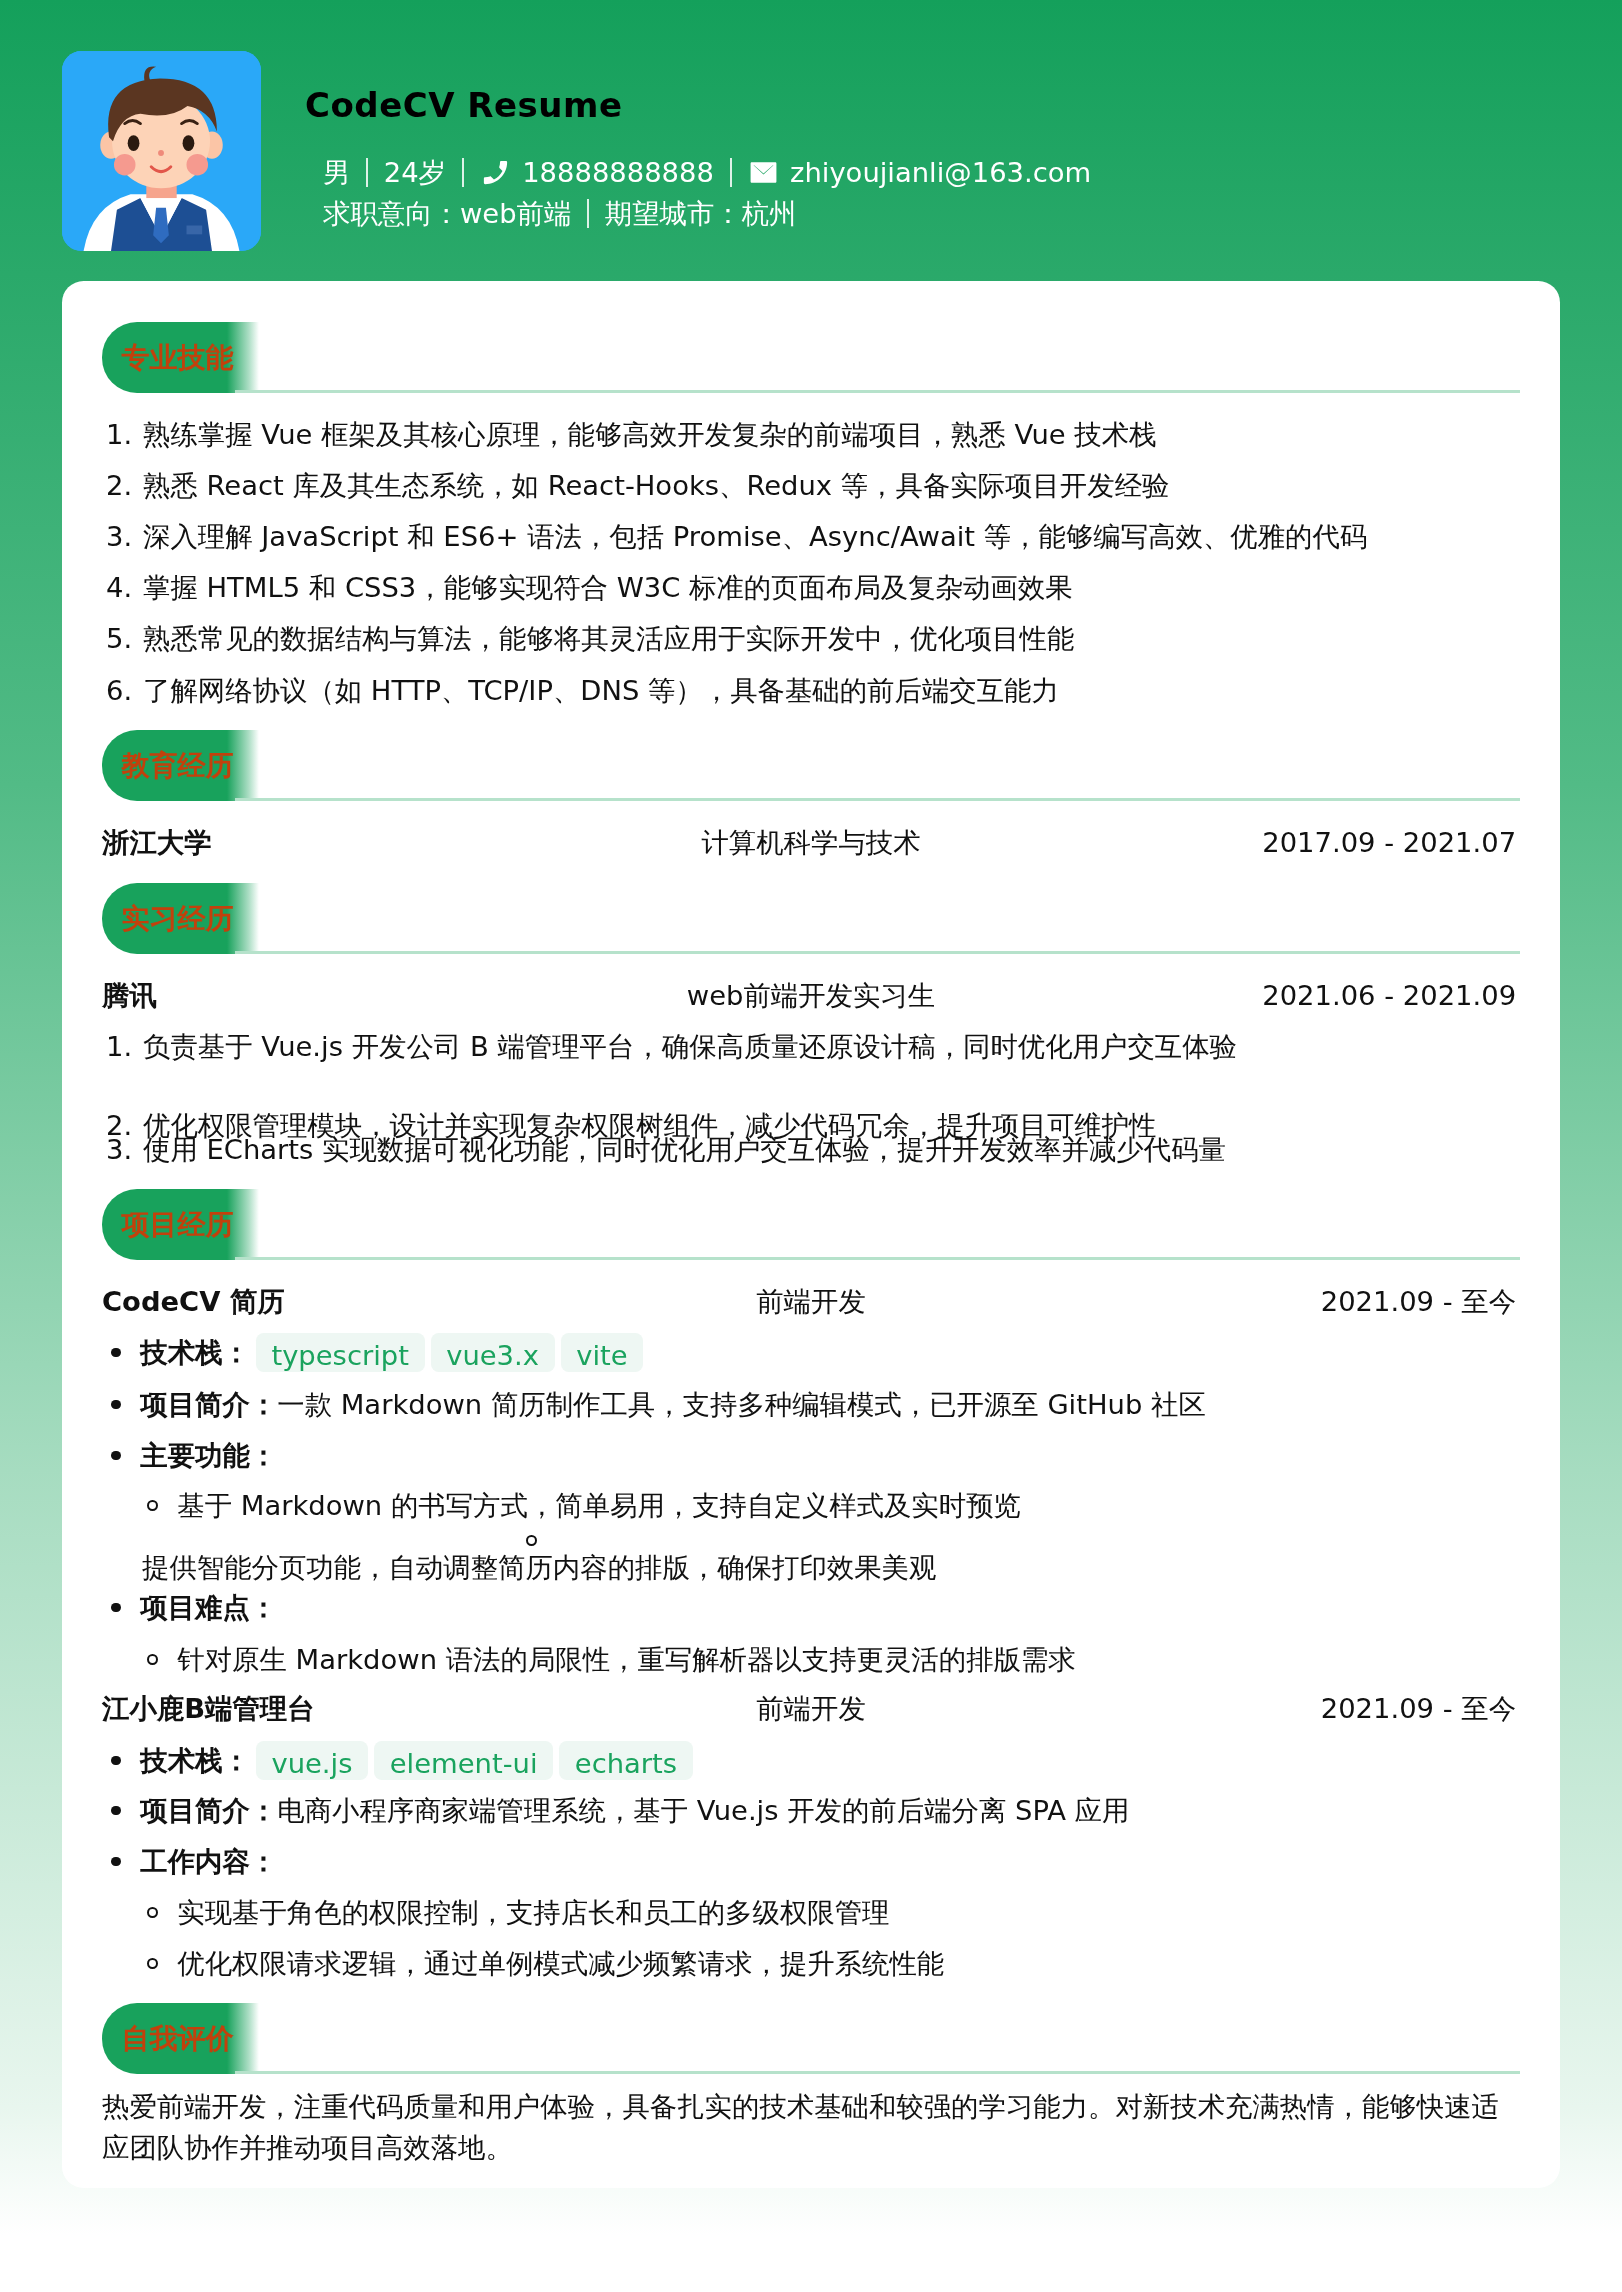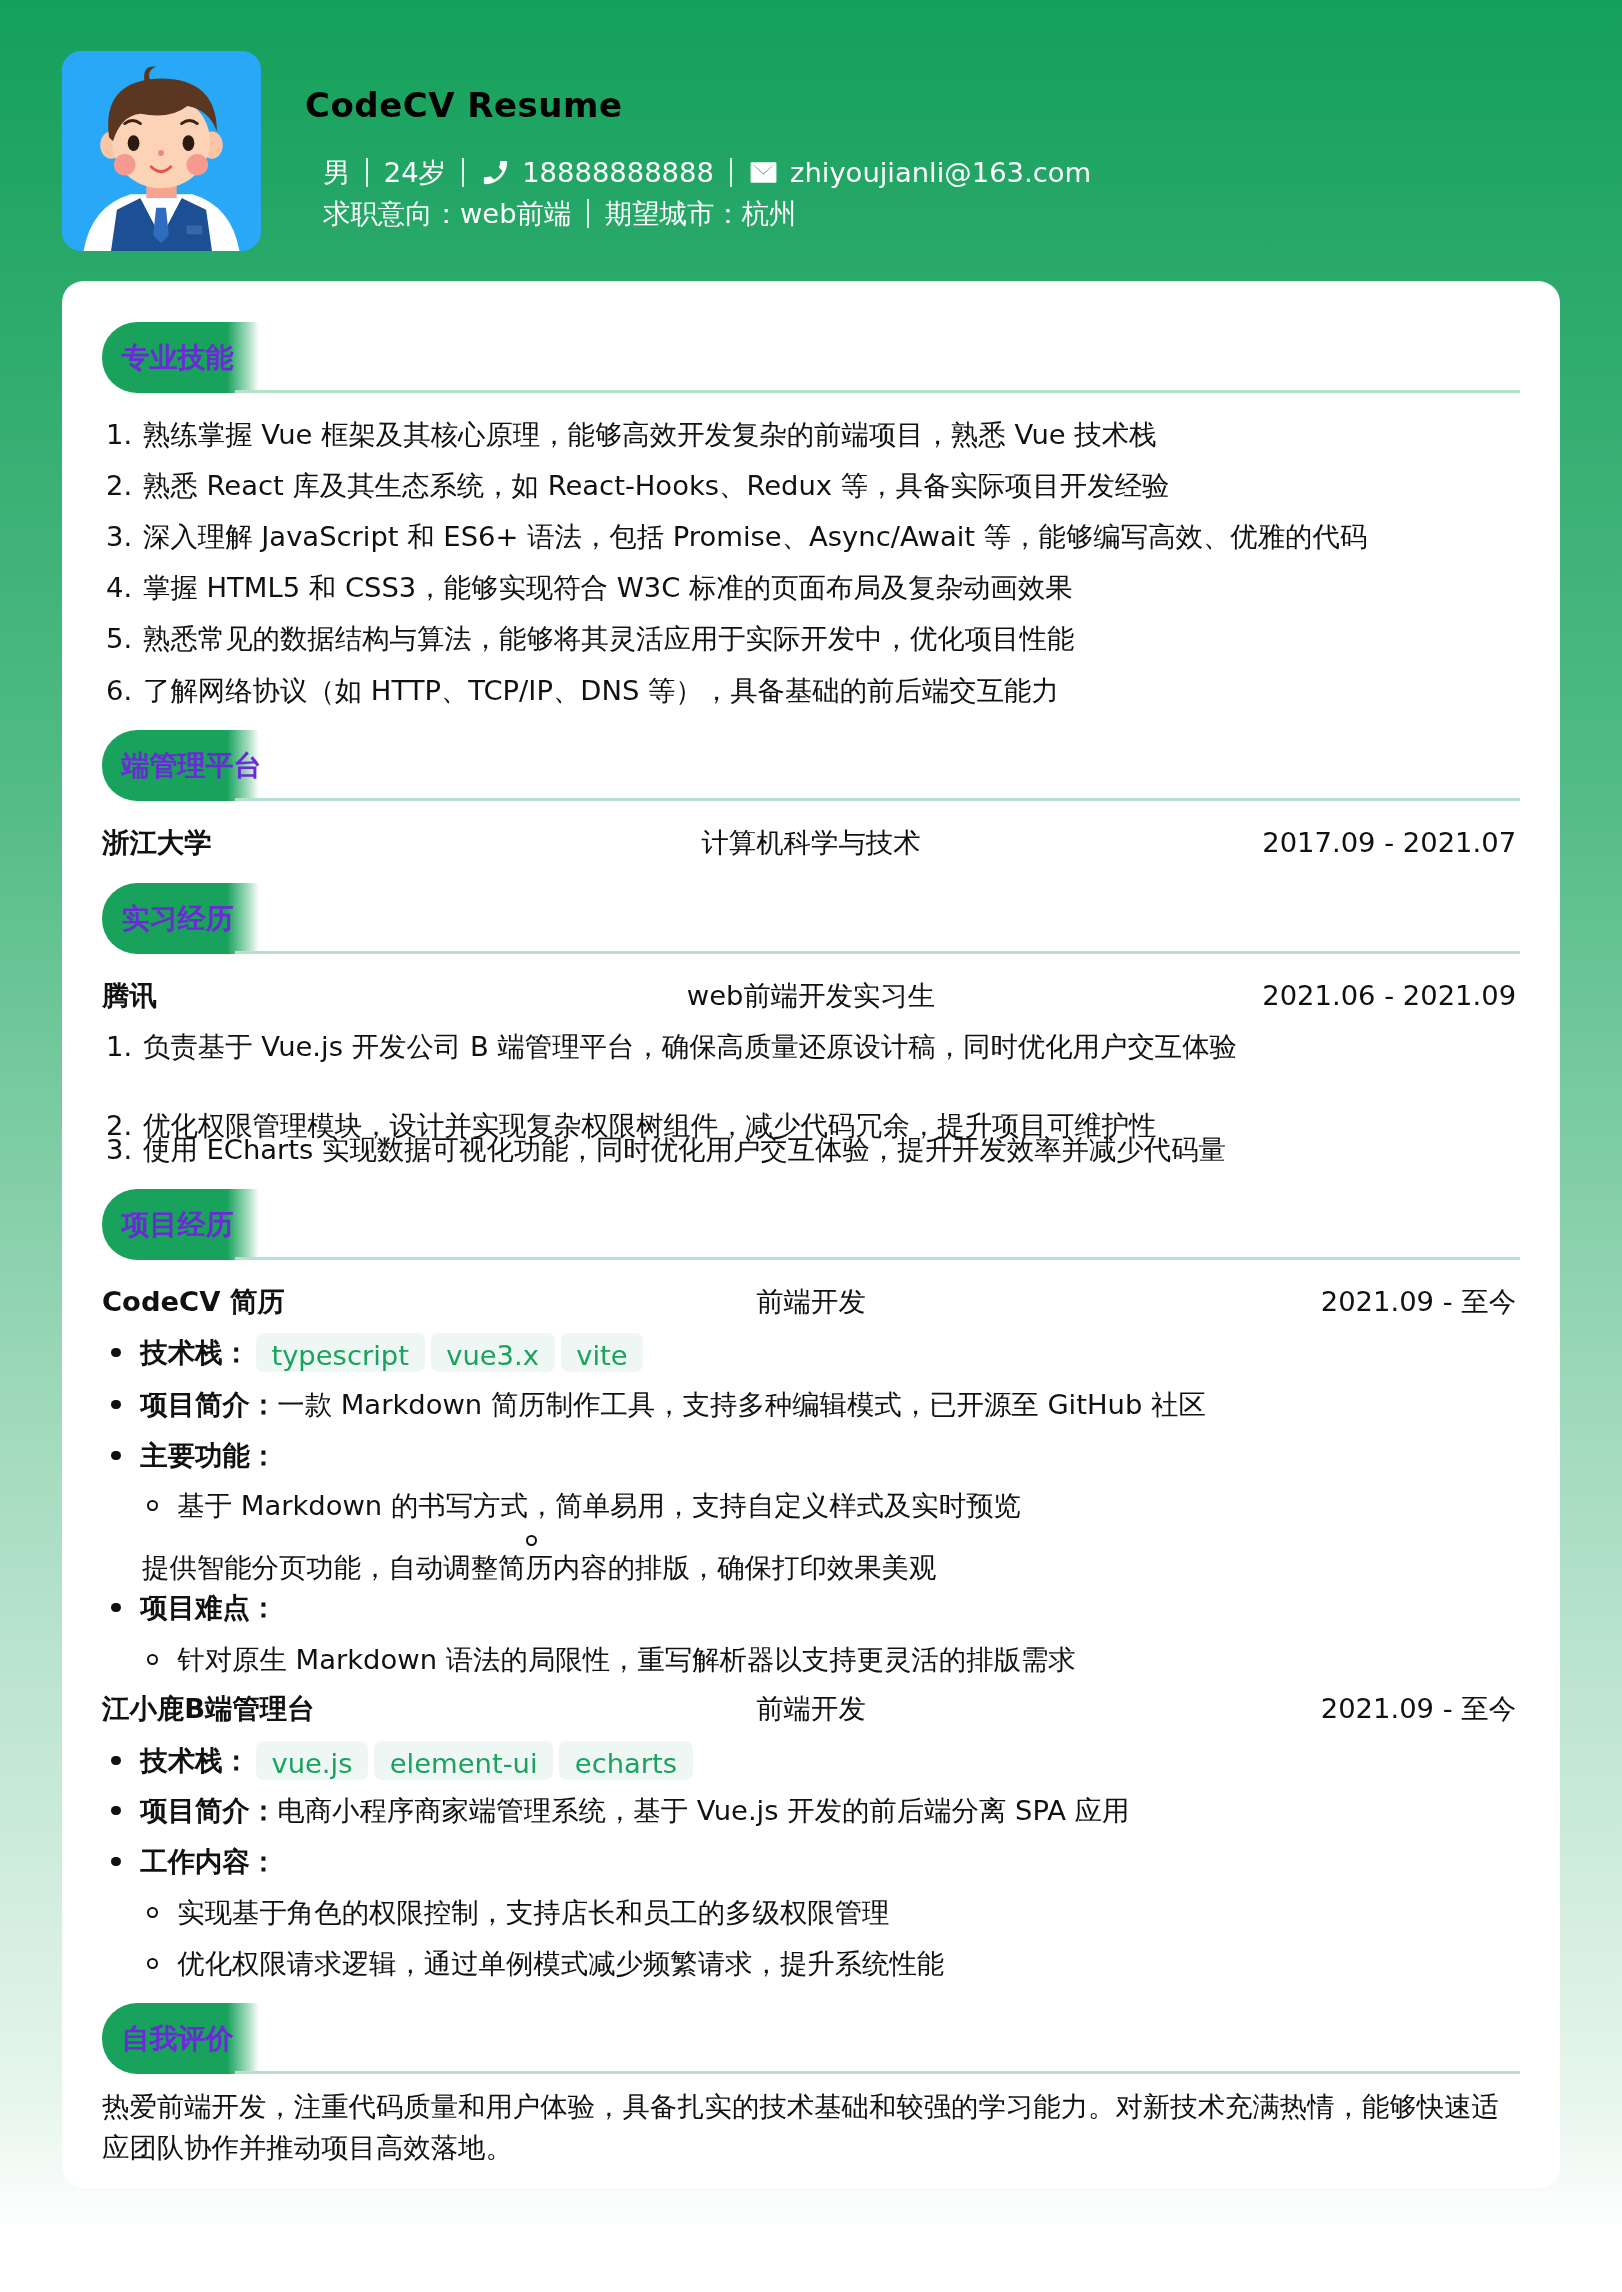--- a/index.html
+++ b/index.html
@@ -37,21 +37,21 @@
     background: #fff; border-radius: 21.6px;
   }
   .section-head { position: absolute; left: 40px; width: 1418px; height: 71px; }
   .pill {
     position: absolute; left: 0; top: 0; height: 71px; width: 157px;
     border-radius: 35px 0 0 35px;
     background: linear-gradient(90deg, #18a25c 0, #18a25c 125px, rgba(24,162,92,0.35) 147px, rgba(24,162,92,0) 157px);
   }
   .pill-label {
     position: absolute; left: 19.6px; top: 0; line-height: 71px;
-    font-size: 28px; font-weight: bold; color: #6d28d9; white-space: nowrap;
+    font-size: 28px; font-weight: bold; color: #c2410c; white-space: nowrap;
   }
   .head-line { position: absolute; left: 133px; right: 0; bottom: 0; height: 2.9px; background: #b6e2cb; }
 
   .row3 {
     position: absolute; left: 40px; width: 1418px; height: 43px;
     font-size: 27.4px; line-height: 43px;
   }
   .row3 .c1 { position: absolute; left: 0; font-weight: bold; white-space: nowrap; }
   .row3 .c2 { position: absolute; left: 0; right: 0; text-align: center; white-space: nowrap; }
   .row3 .c3 { position: absolute; right: 3.9px; white-space: nowrap; }
@@ -151,21 +151,21 @@
   </div>
   <div class="ol-item" style="top:132px;"><span class="num">1.</span><span>熟练掌握 Vue 框架及其核心原理，能够高效开发复杂的前端项目，熟悉 Vue 技术栈</span></div>
   <div class="ol-item" style="top:183px;"><span class="num">2.</span><span>熟悉 React 库及其生态系统，如 React-Hooks、Redux 等，具备实际项目开发经验</span></div>
   <div class="ol-item" style="top:234px;"><span class="num">3.</span><span>深入理解 JavaScript 和 ES6+ 语法，包括 Promise、Async/Await 等，能够编写高效、优雅的代码</span></div>
   <div class="ol-item" style="top:285px;"><span class="num">4.</span><span>掌握 HTML5 和 CSS3，能够实现符合 W3C 标准的页面布局及复杂动画效果</span></div>
   <div class="ol-item" style="top:336px;"><span class="num">5.</span><span>熟悉常见的数据结构与算法，能够将其灵活应用于实际开发中，优化项目性能</span></div>
   <div class="ol-item" style="top:388px;"><span class="num">6.</span><span>了解网络协议（如 HTTP、TCP/IP、DNS 等），具备基础的前后端交互能力</span></div>
 
   <div class="section-head" style="top:449px;">
     <div class="pill"></div>
-    <div class="pill-label">端管理平台</div>
+    <div class="pill-label">教育经历</div>
     <div class="head-line"></div>
   </div>
   <div class="row3" style="top:540px;">
     <span class="c2">计算机科学与技术</span>
     <span class="c1">浙江大学</span>
     <span class="c3">2017.09 - 2021.07</span>
   </div>
 
   <div class="section-head" style="top:602px;">
     <div class="pill"></div>

